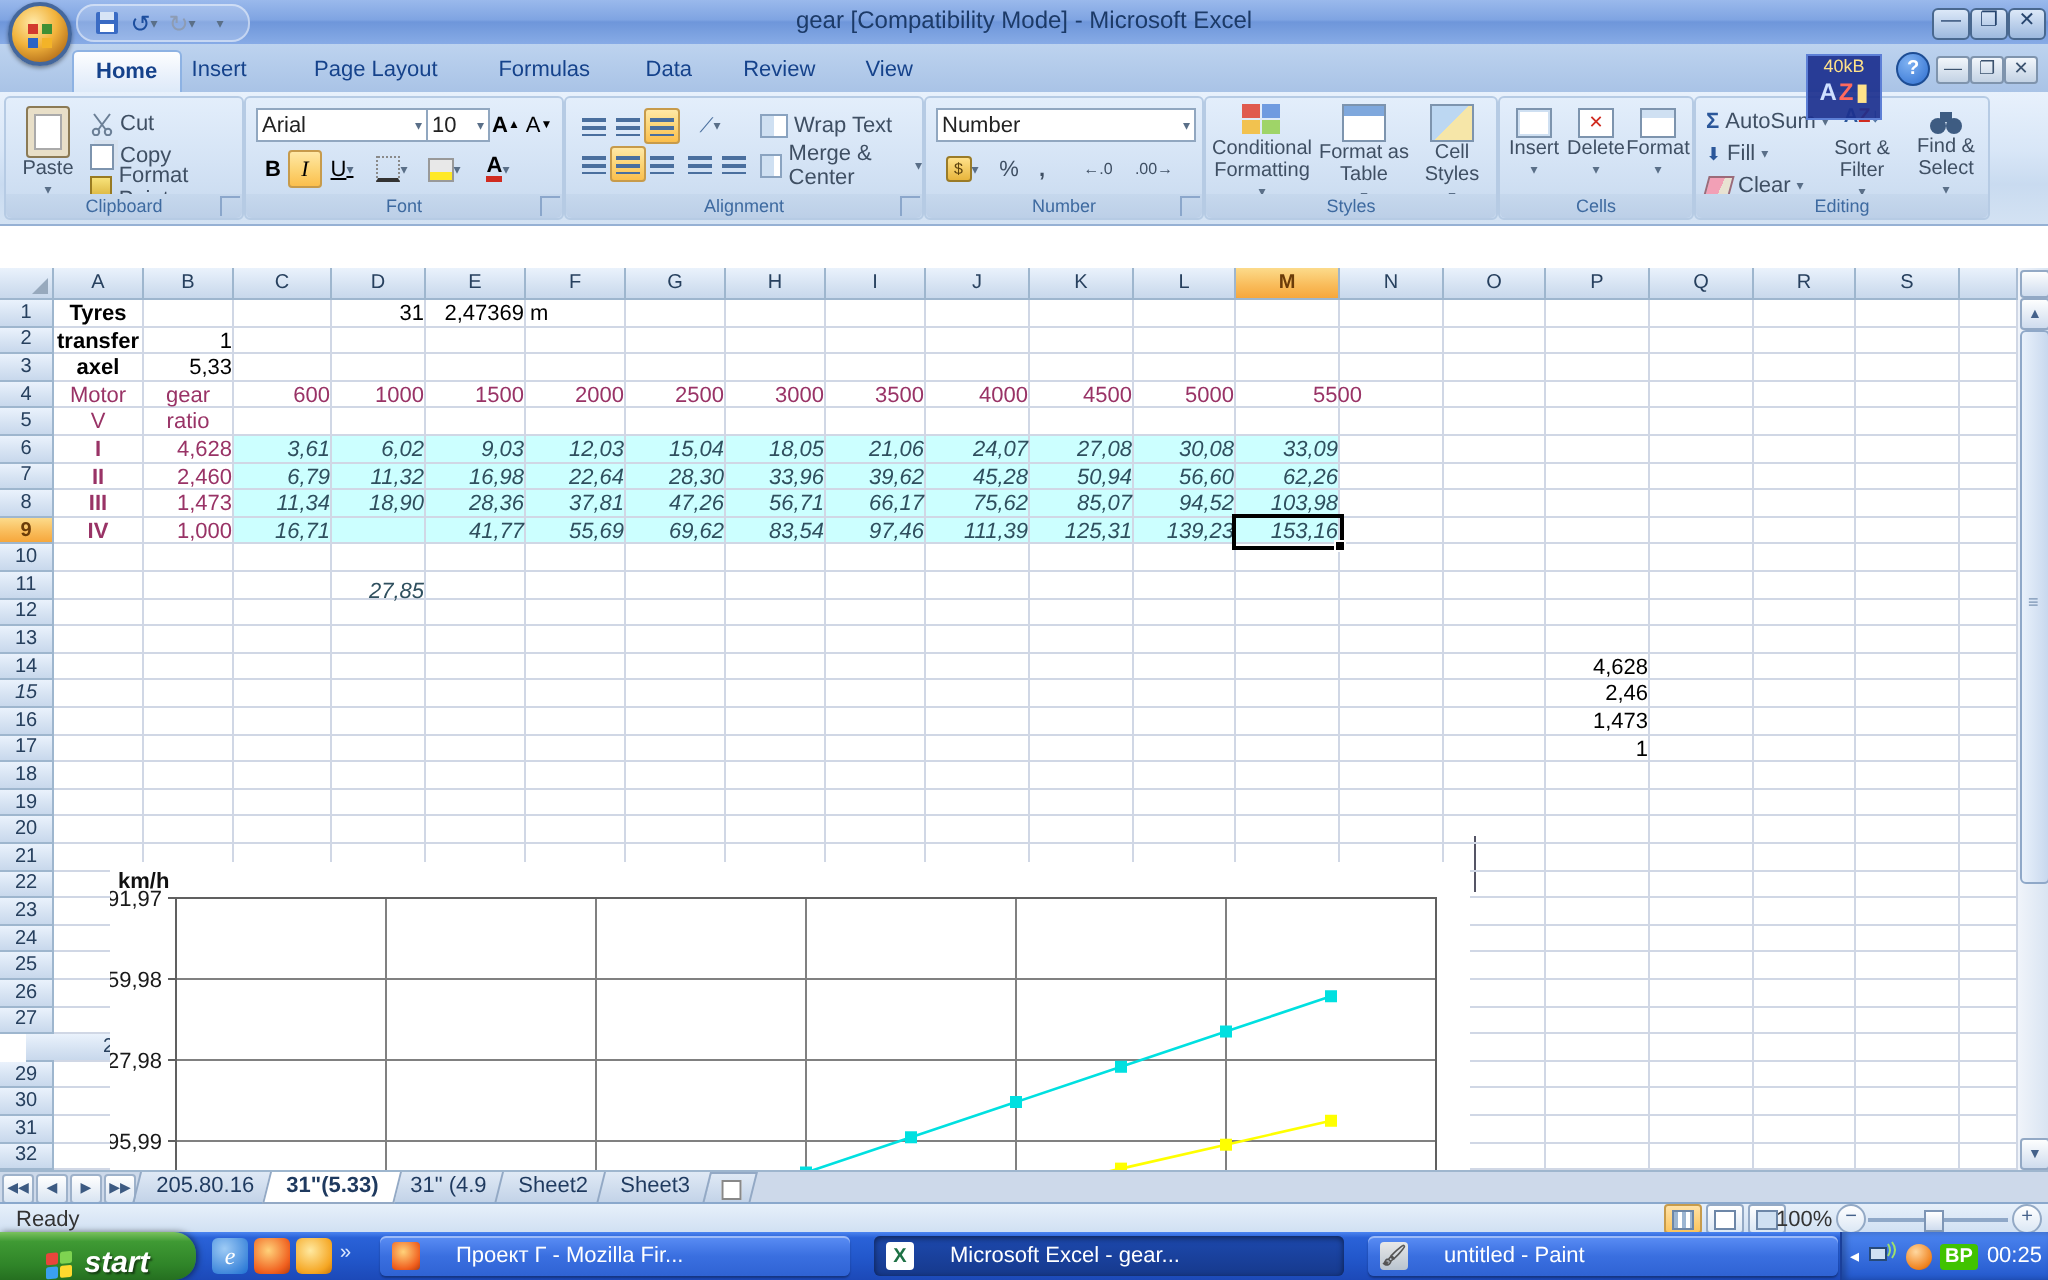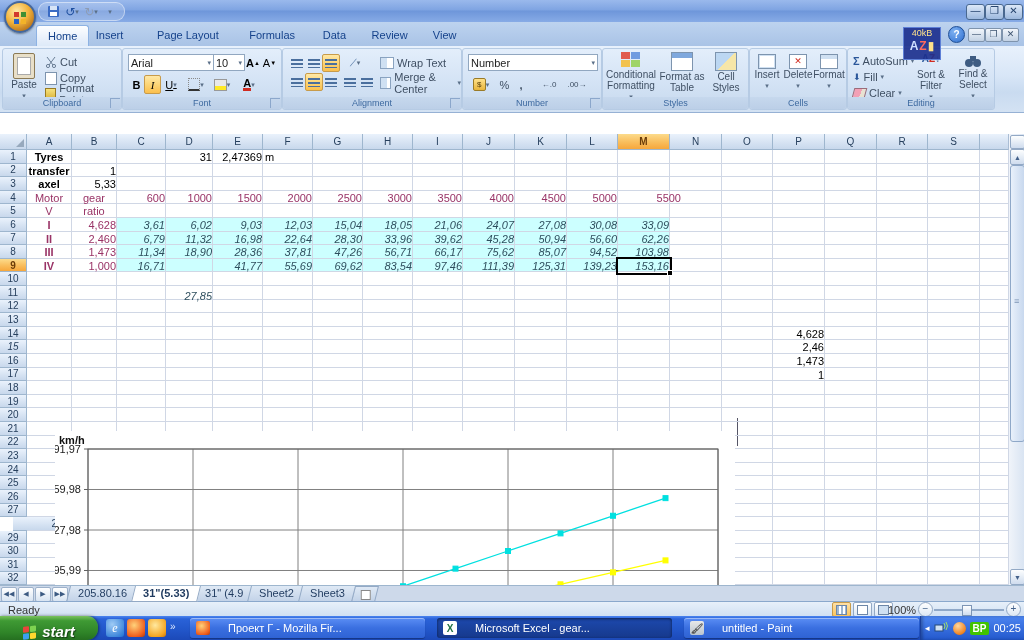--- a/index.html
+++ b/index.html
@@ -22,21 +22,21 @@
   .floppy:before{content:"";position:absolute;left:2px;top:0;width:7px;height:4px;background:#d7e4f6;}
   .floppy:after{content:"";position:absolute;left:2px;bottom:1px;width:7px;height:4px;background:#fff;}
   #title-text{position:absolute;left:0;right:0;top:3px;text-align:center;color:#1c3a67;font-size:12px;}
   .winbtn{position:absolute;top:4px;width:17px;height:14px;border:1px solid #49688f;border-radius:3px;
     background:linear-gradient(#dce8f8,#9db9de);color:#27456e;font-size:10px;line-height:12px;text-align:center;}
   
   #tabrow{position:absolute;left:0;top:22px;width:1024px;height:24px;
     background:linear-gradient(180deg,#bdd3ef,#a9c3e6);}
   .rtab{position:absolute;top:3px;height:21px;padding:0 11px;line-height:21px;color:#15428b;
     border-radius:3px 3px 0 0;}
-  .rtab.active{background:linear-gradient(#fdfeff,#e8f0fb 60%,#dce9f8);border:1px solid #8db2e3;border-bottom:none;font-weight:normal;}
+  .rtab.active{background:linear-gradient(#fdfeff,#e8f0fb 60%,#dce9f8);border:1px solid #8db2e3;border-bottom:none;font-weight:bold;}
   .helpbtn{position:absolute;top:26px;width:15px;height:15px;border-radius:50%;background:radial-gradient(circle at 35% 30%,#7fb2f2,#2f6fd0);
     color:#fff;font-size:10px;font-weight:bold;text-align:center;line-height:15px;border:1px solid #1d4d94;}
   .winbtn2{position:absolute;top:28px;width:15px;height:12px;border:1px solid #7f94ad;border-radius:2px;
     background:linear-gradient(#f2f6fb,#c3d2e4);color:#3c536f;font-size:9px;line-height:10px;text-align:center;}
   
   #ribbon{position:absolute;left:0;top:46px;width:1024px;height:66px;
     background:linear-gradient(180deg,#e8f1fc 0%,#d8e6f7 45%,#c9dbf0 70%,#d3e2f3 100%);
     border-bottom:1px solid #96b1d4;}
   .rgroup{position:absolute;top:2px;height:60px;border:1px solid #b6cbe4;border-radius:3px;
     background:linear-gradient(180deg,#e3eefb,#d4e3f5 55%,#c7d9ee);}
@@ -144,20 +144,21 @@
     <div id="qat">
       <span class="qbtn">
           <span class="floppy"></span>
         </span>
       <span class="qbtn">↺<span class="dar">▾</span></span>
       <span class="qbtn gray">↻<span class="dar">▾</span></span>
       <span class="qbtn">
           <span class="dar">▾</span>
         </span>
     </div>
+    <div id="title-text">gear  [Compatibility Mode] - Microsoft Excel</div>
     <div class="winbtn" style="left:966px">—</div>
     <div class="winbtn" style="left:985px">❐</div>
     <div class="winbtn" style="left:1004px">✕</div>
   </div>
   <div id="orb">
     <span class="sq" style="left:8px;top:9px;background:#d23a2e"></span>
     <span class="sq" style="left:15px;top:9px;background:#3f8f34"></span>
     <span class="sq" style="left:8px;top:16px;background:#2a63c6"></span>
     <span class="sq" style="left:15px;top:16px;background:#f3b328"></span>
   </div>

